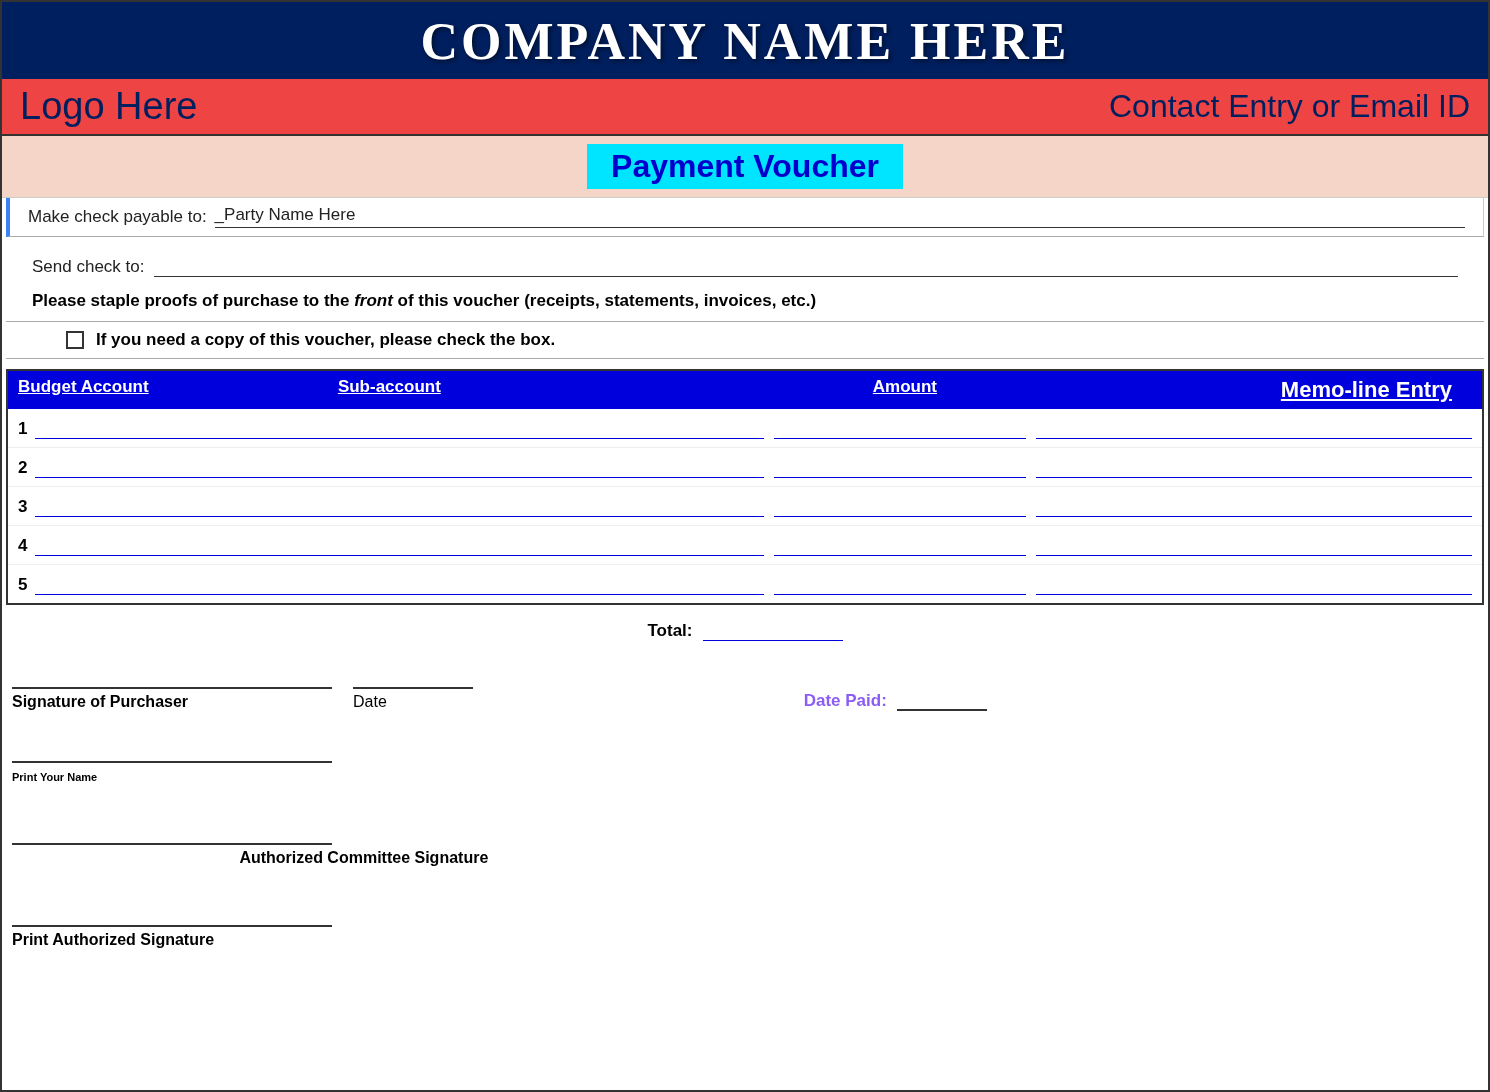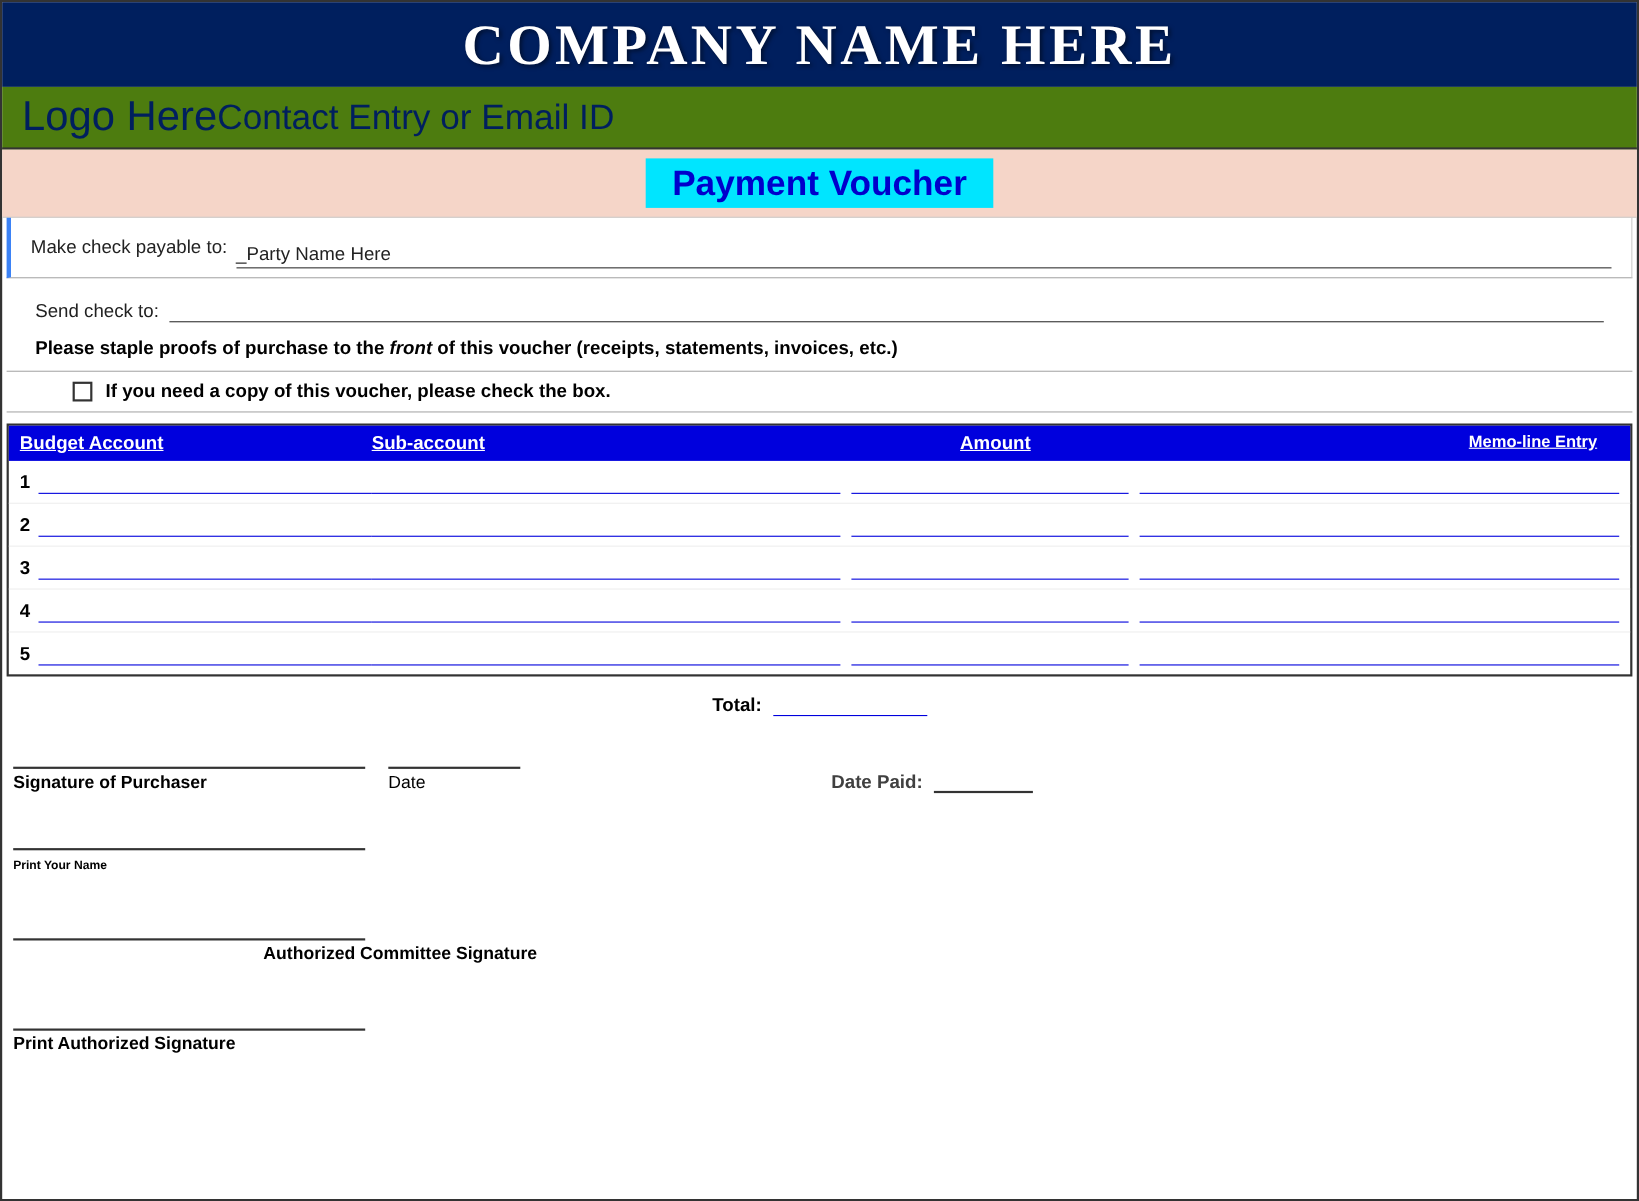--- a/index.html
+++ b/index.html
@@ -28,23 +28,24 @@
       color: #fff;
       font-size: 52px;
       font-weight: bold;
       letter-spacing: 3px;
       text-transform: uppercase;
       text-shadow: 2px 2px 4px rgba(0,0,0,0.5);
     }
 
     .header-logo-row {
       display: flex;
+      justify-content: space-between;
       align-items: center;
       padding: 6px 18px;
-      background: #4d7c0f;
+      background: #ef4444;
       border-bottom: 2px solid #333;
     }
     .logo-text {
       font-size: 38px;
       color: #001f5e;
       font-weight: normal;
     }
     .contact-text {
       font-size: 32px;
       color: #001f5e;
@@ -109,21 +110,21 @@
   </div>
 
   <div class="voucher-title-row">
     <div class="voucher-title-inner">
       <span>Payment Voucher</span>
     </div>
   </div>
 
   <div style="display:flex; align-items:center; padding: 8px 18px; border-bottom: 1px solid #aaa; border-left: 4px solid #3b82f6; border-right: 1px solid #ccc; margin: 0 4px;">
     <span class="label" style="font-size:17px; color:#222; white-space:nowrap;">Make check payable to:</span>
-    <div style="flex:1; border-bottom:1.5px solid #333; margin-left:8px; height:22px; font-size:17px; color:#222; display:flex; align-items:flex-end; padding-bottom:2px;margin-top:16px;">
+    <div style="flex:1; border-bottom:1.5px solid #333; margin-left:8px; height:22px; font-size:17px; color:#222; display:flex; align-items:flex-end; padding-bottom:2px;">
       <span>_Party Name Here</span>
     </div>
   </div>
 
   <div class="send-check-section">
     <div class="send-check-row">
       <span class="label" style="font-size:17px; color:#222;">Send check to:</span>
       <div style="flex:1; border-bottom:1.5px solid #333; margin-left:10px; height:22px;"></div>
     </div>
 
@@ -138,21 +139,21 @@
   </div>
 
   <div style="height:10px;"></div>
 
   <div style="margin:0 4px 0; border:2px solid #333;">
 
     <div style="display:grid; grid-template-columns:22% 30% 18% 30%; background:#0000dd; padding:6px 10px;">
       <span style="font-size:17px; font-weight:bold; color:#fff; text-decoration:underline;">Budget Account</span>
       <span style="font-size:17px; font-weight:bold; color:#fff; text-decoration:underline;">Sub-account</span>
       <span style="font-size:17px; font-weight:bold; color:#fff; text-decoration:underline; text-align:center;">Amount</span>
-      <span style="font-size:15px; font-weight:bold; color:#fff; text-decoration:underline; text-align:right; padding-right:20px;">Memo-line Entry</span>
+      <span style="font-size:22px; font-weight:bold; color:#fff; text-decoration:underline; text-align:right; padding-right:20px;">Memo-line Entry</span>
     </div>
 
     <div style="display:grid; grid-template-columns:22% 30% 18% 30%; padding:8px 10px; align-items:end; border-bottom:1px solid #eee;">
       <div style="display:flex; align-items:flex-end; gap:8px;">
         <span style="font-size:17px; font-weight:bold;">1</span>
         <div style="border-bottom:1.5px solid #0000dd; flex:1; height:22px;"></div>
       </div>
       <div style="border-bottom:1.5px solid #0000dd; height:22px; margin-right:10px;"></div>
       <div style="border-bottom:1.5px solid #0000dd; height:22px; margin-right:10px;"></div>
       <div style="border-bottom:1.5px solid #0000dd; height:22px;"></div>
@@ -230,18 +231,18 @@
       </div>
 
       <div style="margin-top:30px; margin-bottom:4px;">
         <div style="border-bottom:2px solid #333; width:320px; height:30px; margin-bottom:4px;"></div>
         <span style="font-size:16px; font-weight:bold; color:#000;">Print Authorized Signature</span>
       </div>
     </div>
 
     <div style="display:flex; flex-direction:column; gap:24px; padding-top:30px; padding-left:40px;">
       <div style="display:flex; align-items:flex-end; gap:10px;">
-        <span style="font-size:17px; font-weight:bold; color:#404040;">Date Paid:</span>
+        <span style="font-size:17px; font-weight:bold; color:#8b5cf6;margin-left:48px;">Date Paid:</span>
         <div style="border-bottom:2px solid #333; width:90px; height:22px;"></div>
       </div>
     </div>
   </div>
 </div>
 
 </body></html>

